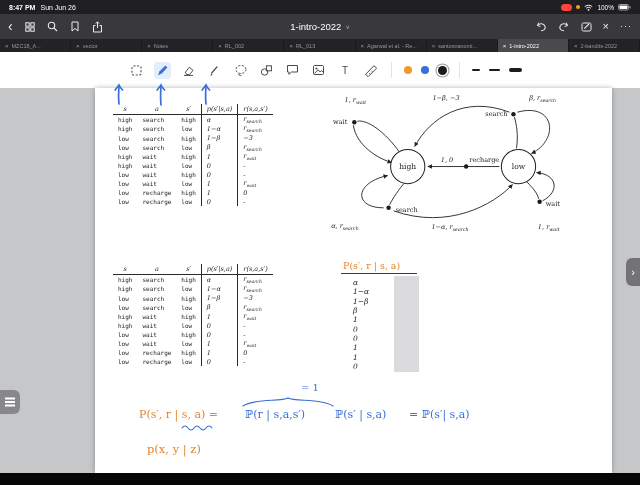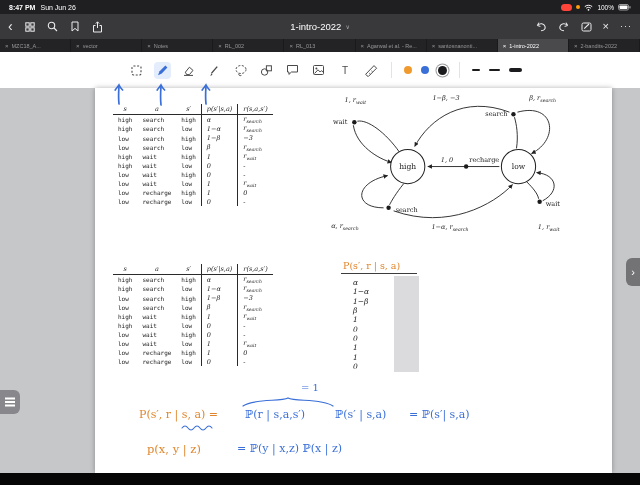--- a/index.html
+++ b/index.html
@@ -558,21 +558,20 @@
         <path d="M2,10 C14,2 40,6 47,2 C54,6 80,2 92,10" stroke="#3a6fd8" stroke-width="1.2" fill="none" stroke-linecap="round"></path>
       </svg>
       <div class="hw orange eq1-lhs">P(s′, r | s, a)  =</div>
       <div class="hw blue eq1-r1">ℙ(r | s,a,s′)</div>
       <div class="hw blue eq1-r2">ℙ(s′ | s,a)</div>
       <div class="hw blue eq1-r3">=  ℙ(s′| s,a)</div>
       <svg class="squig" viewBox="0 0 34 7">
         <path d="M1,4 q3,-4 6,0 q3,4 6,0 q3,-4 6,0 q3,4 6,0 q3,-4 6,0" stroke="#3a6fd8" stroke-width="1.1" fill="none" stroke-linecap="round"></path>
       </svg>
       <div class="hw orange eq2-lhs">p(x, y | z)</div>
-      <div class="hw blue eq2-rhs">=   ℙ(y | x,z)  ℙ(x | z)</div>
     </div>
 
     <div class="thumb-btn">
       <span class="lines"></span>
     </div>
     <div class="side-chevron">›</div>
   </div>
 
   <div class="bottom-bar"></div>
 </div>

